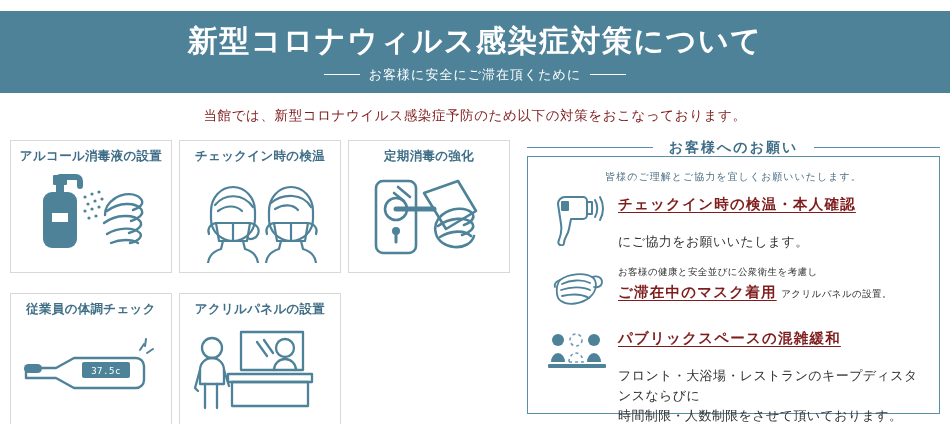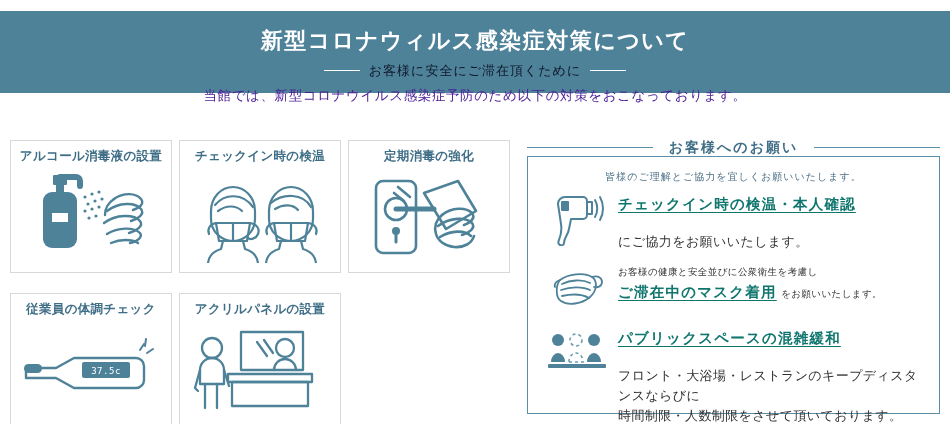--- a/index.html
+++ b/index.html
@@ -10,34 +10,34 @@
   }
   .page{position:relative;width:950px;height:424px;}
 
   
   .header-band{
     position:absolute;left:0;top:11px;width:950px;height:82px;
     background:#4e8299;display:flex;flex-direction:column;
     align-items:center;justify-content:center;
   }
   .header-title{
-    color:#ffffff;font-size:22px;font-weight:bold;letter-spacing:1.5px;
+    color:#ffffff;font-size:30px;font-weight:bold;letter-spacing:1.5px;
     line-height:1;margin-top:2px;
   }
   .header-sub-wrap{
     display:flex;align-items:center;justify-content:center;
     margin-top:12px;gap:9px;
   }
   .header-rule{width:36px;height:1px;background:#ffffff;display:block;}
-  .header-sub{color:#0f172a;font-size:13px;letter-spacing:1px;line-height:1;}
+  .header-sub{color:#ffffff;font-size:13px;letter-spacing:1px;line-height:1;}
 
   
   .intro{
-    position:absolute;left:0;top:87px;width:950px;text-align:center;
-    font-size:13.5px;color:#4c1d95;letter-spacing:0.6px;
+    position:absolute;left:0;top:107px;width:950px;text-align:center;
+    font-size:13.5px;color:#7f1d1d;letter-spacing:0.6px;
   }
 
   
   .cards{
     position:absolute;left:10px;top:140px;width:500px;
     display:grid;grid-template-columns:repeat(3,1fr);
     grid-template-rows:133px 133px;gap:20px 7px;
   }
   .card{
     border:1px solid #d8d8d8;background:#ffffff;
@@ -67,21 +67,21 @@
   .panel-sub{
     text-align:center;font-size:10px;color:#4a6f85;letter-spacing:1px;
     margin-top:13px;
   }
 
   .req-list{margin-top:10px;}
   .req{display:flex;align-items:flex-start;padding:0 14px 0 16px;}
   .req-icon{width:70px;flex:0 0 70px;display:flex;justify-content:center;align-items:center;}
   .req-body{flex:1;padding-left:4px;}
   .req-head{
-    font-size:14.5px;font-weight:bold;color:#0f766e;letter-spacing:1.2px;
+    font-size:14.5px;font-weight:bold;color:#7f1d1d;letter-spacing:1.2px;
     text-decoration:underline;text-underline-offset:3px;line-height:1.5;
     display:inline;
   }
   .req-tail{font-size:9.5px;color:#333333;letter-spacing:0.4px;}
   .req-pre{font-size:9.5px;color:#333333;letter-spacing:0.4px;display:block;margin-bottom:3px;}
   .req-note{font-size:13px;color:#333333;letter-spacing:0.4px;line-height:1.55;margin-top:16px;}
   .req-1{margin-top:2px;}
   .req-2{margin-top:14px;}
   .req-3{margin-top:16px;}
 
@@ -281,21 +281,21 @@
               <path d="M11 24 c9 -3 21 -4 29 0"></path>
               <path d="M12 30 c9 -2 20 -2 27 2"></path>
               <path d="M42 11 c6 -2 10 1 10 5 c0 4 -4 6 -8 5"></path>
               <path d="M10 14 c-4 1 -6 4 -5 7"></path>
             </g>
           </svg>
         </div>
         <div class="req-body">
           <span class="req-pre">お客様の健康と安全並びに公衆衛生を考慮し</span>
           <span class="req-head">ご滞在中のマスク着用</span>
-          <span class="req-tail">をお願いいたします。</span>
+          <span class="req-tail">アクリルパネルの設置。</span>
         </div>
       </div>
 
       <div class="req req-3">
         <div class="req-icon">
           <svg width="62" height="46" viewBox="0 0 62 46">
             <g fill="#4e8299">
               <circle cx="10" cy="12" r="6"></circle>
               <path d="M3 34 a7 9 0 0 1 14 0 z"></path>
               <circle cx="46" cy="12" r="6"></circle>

